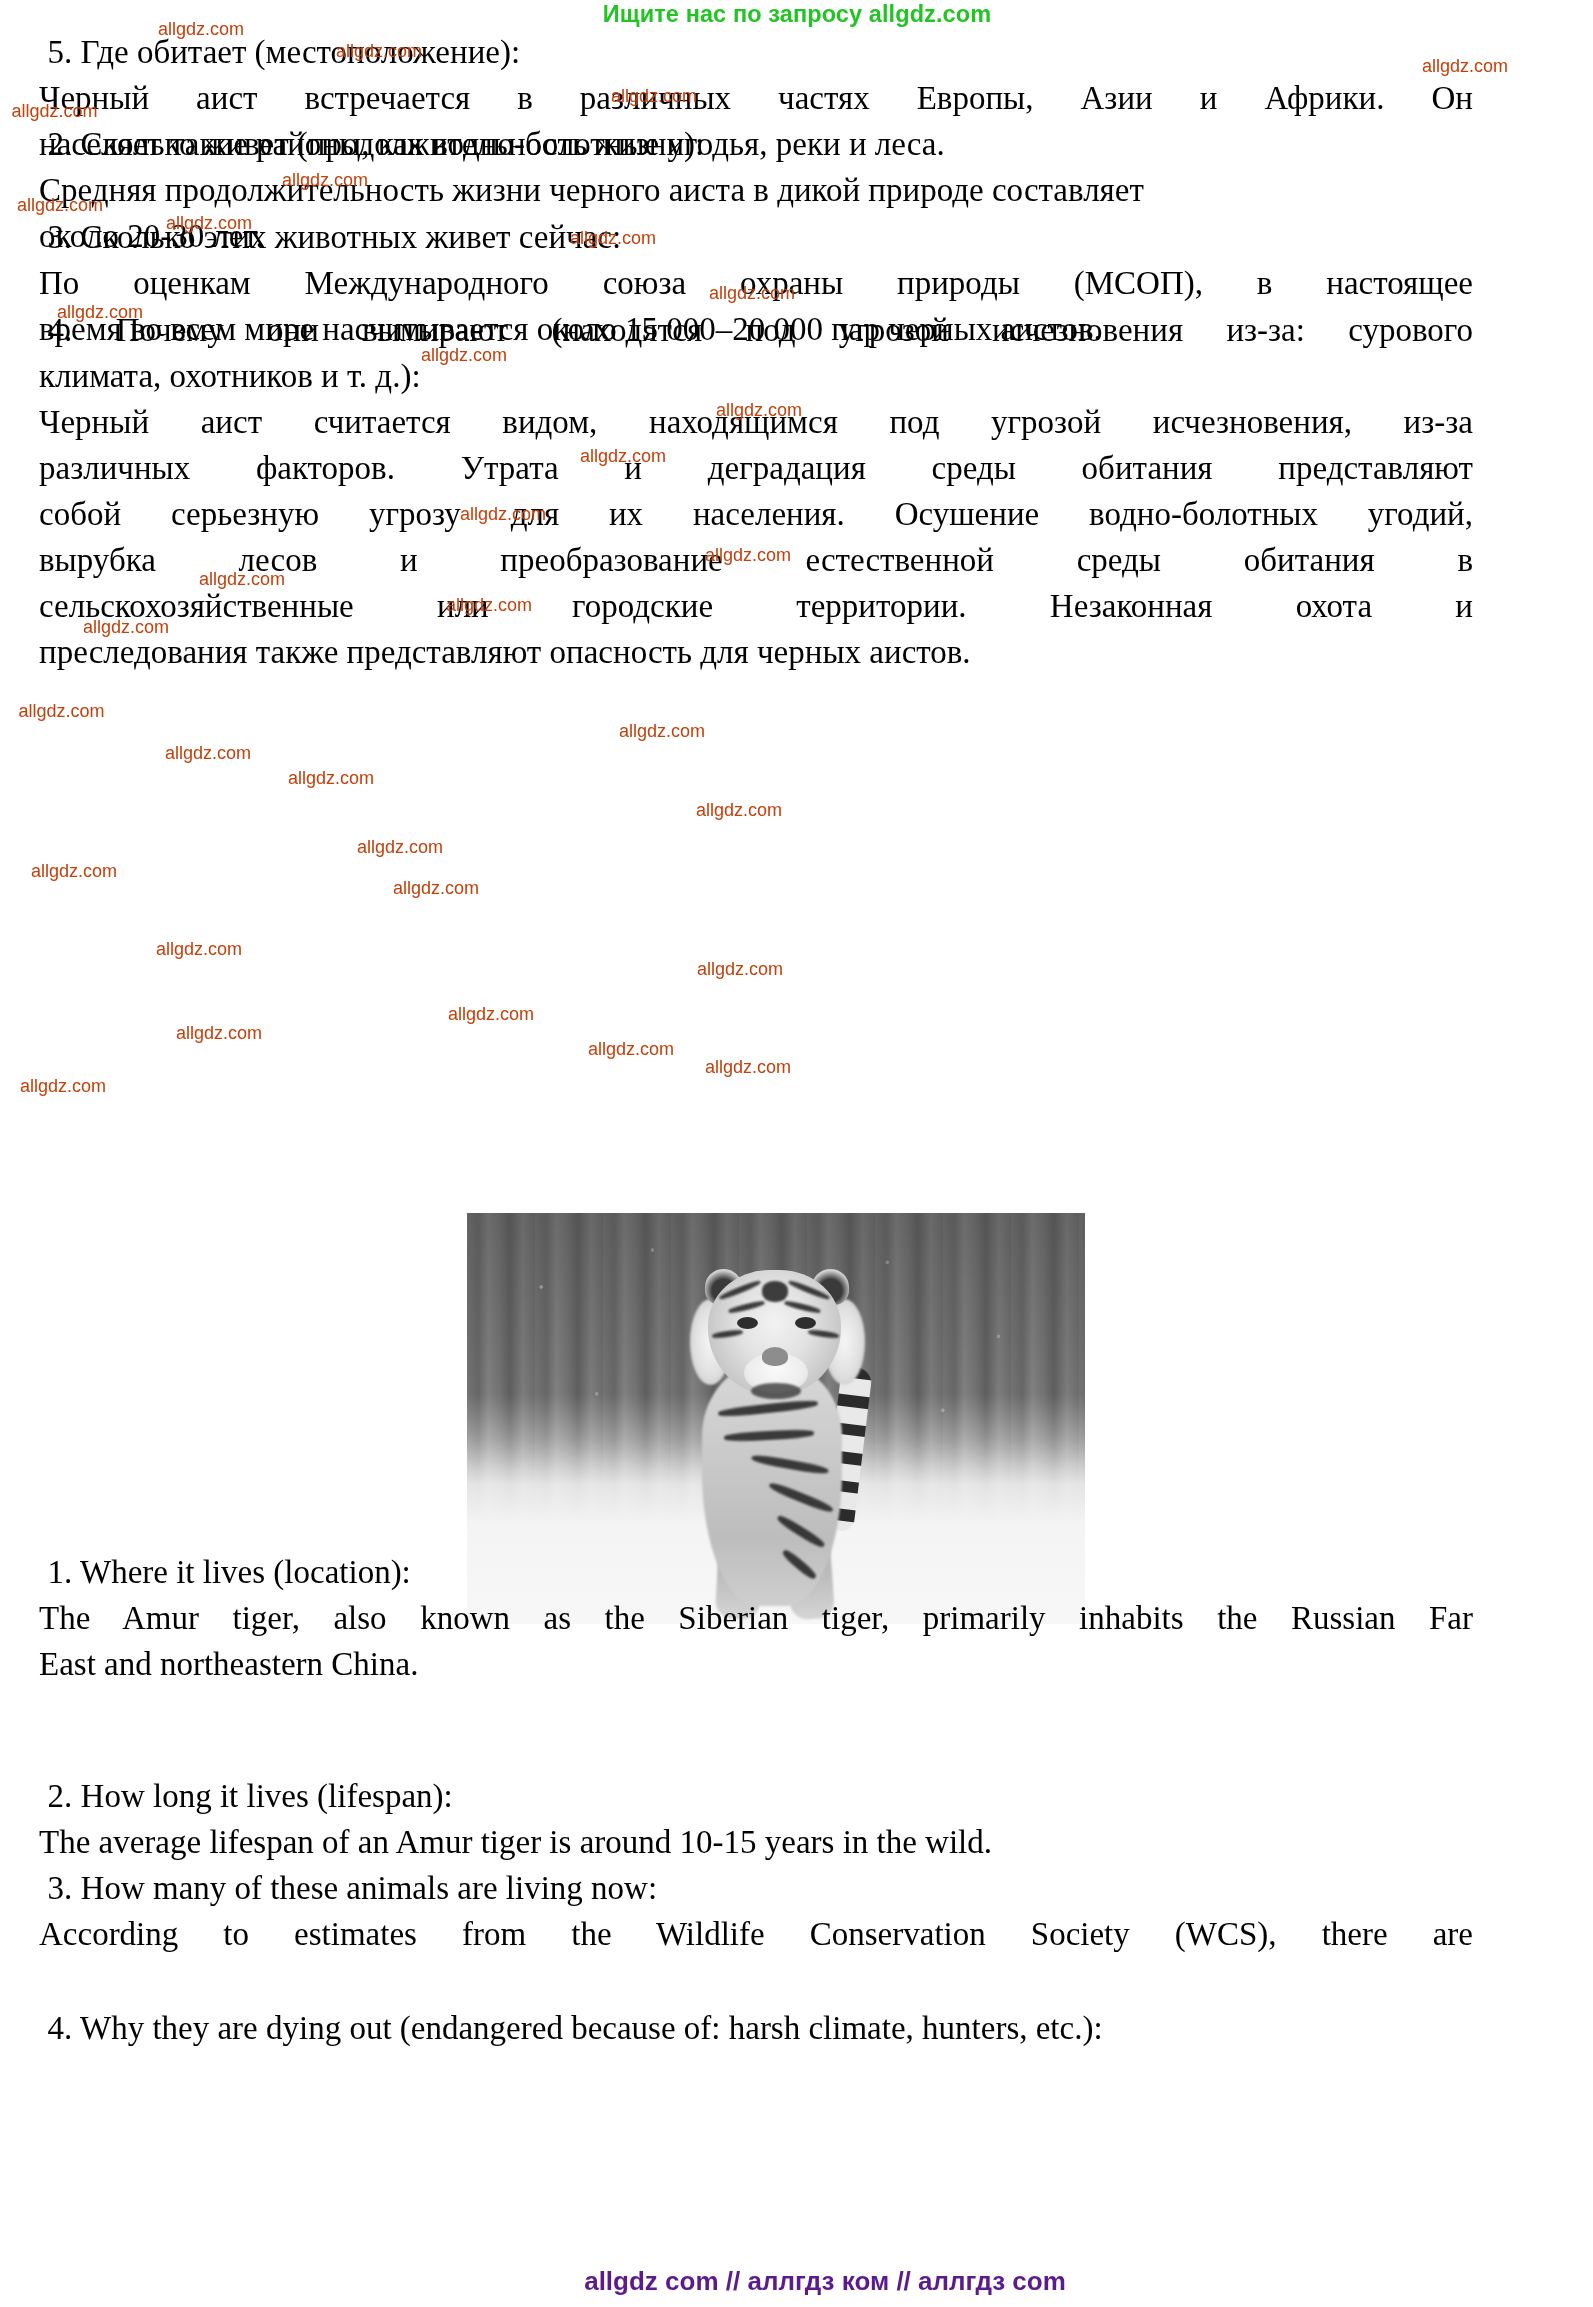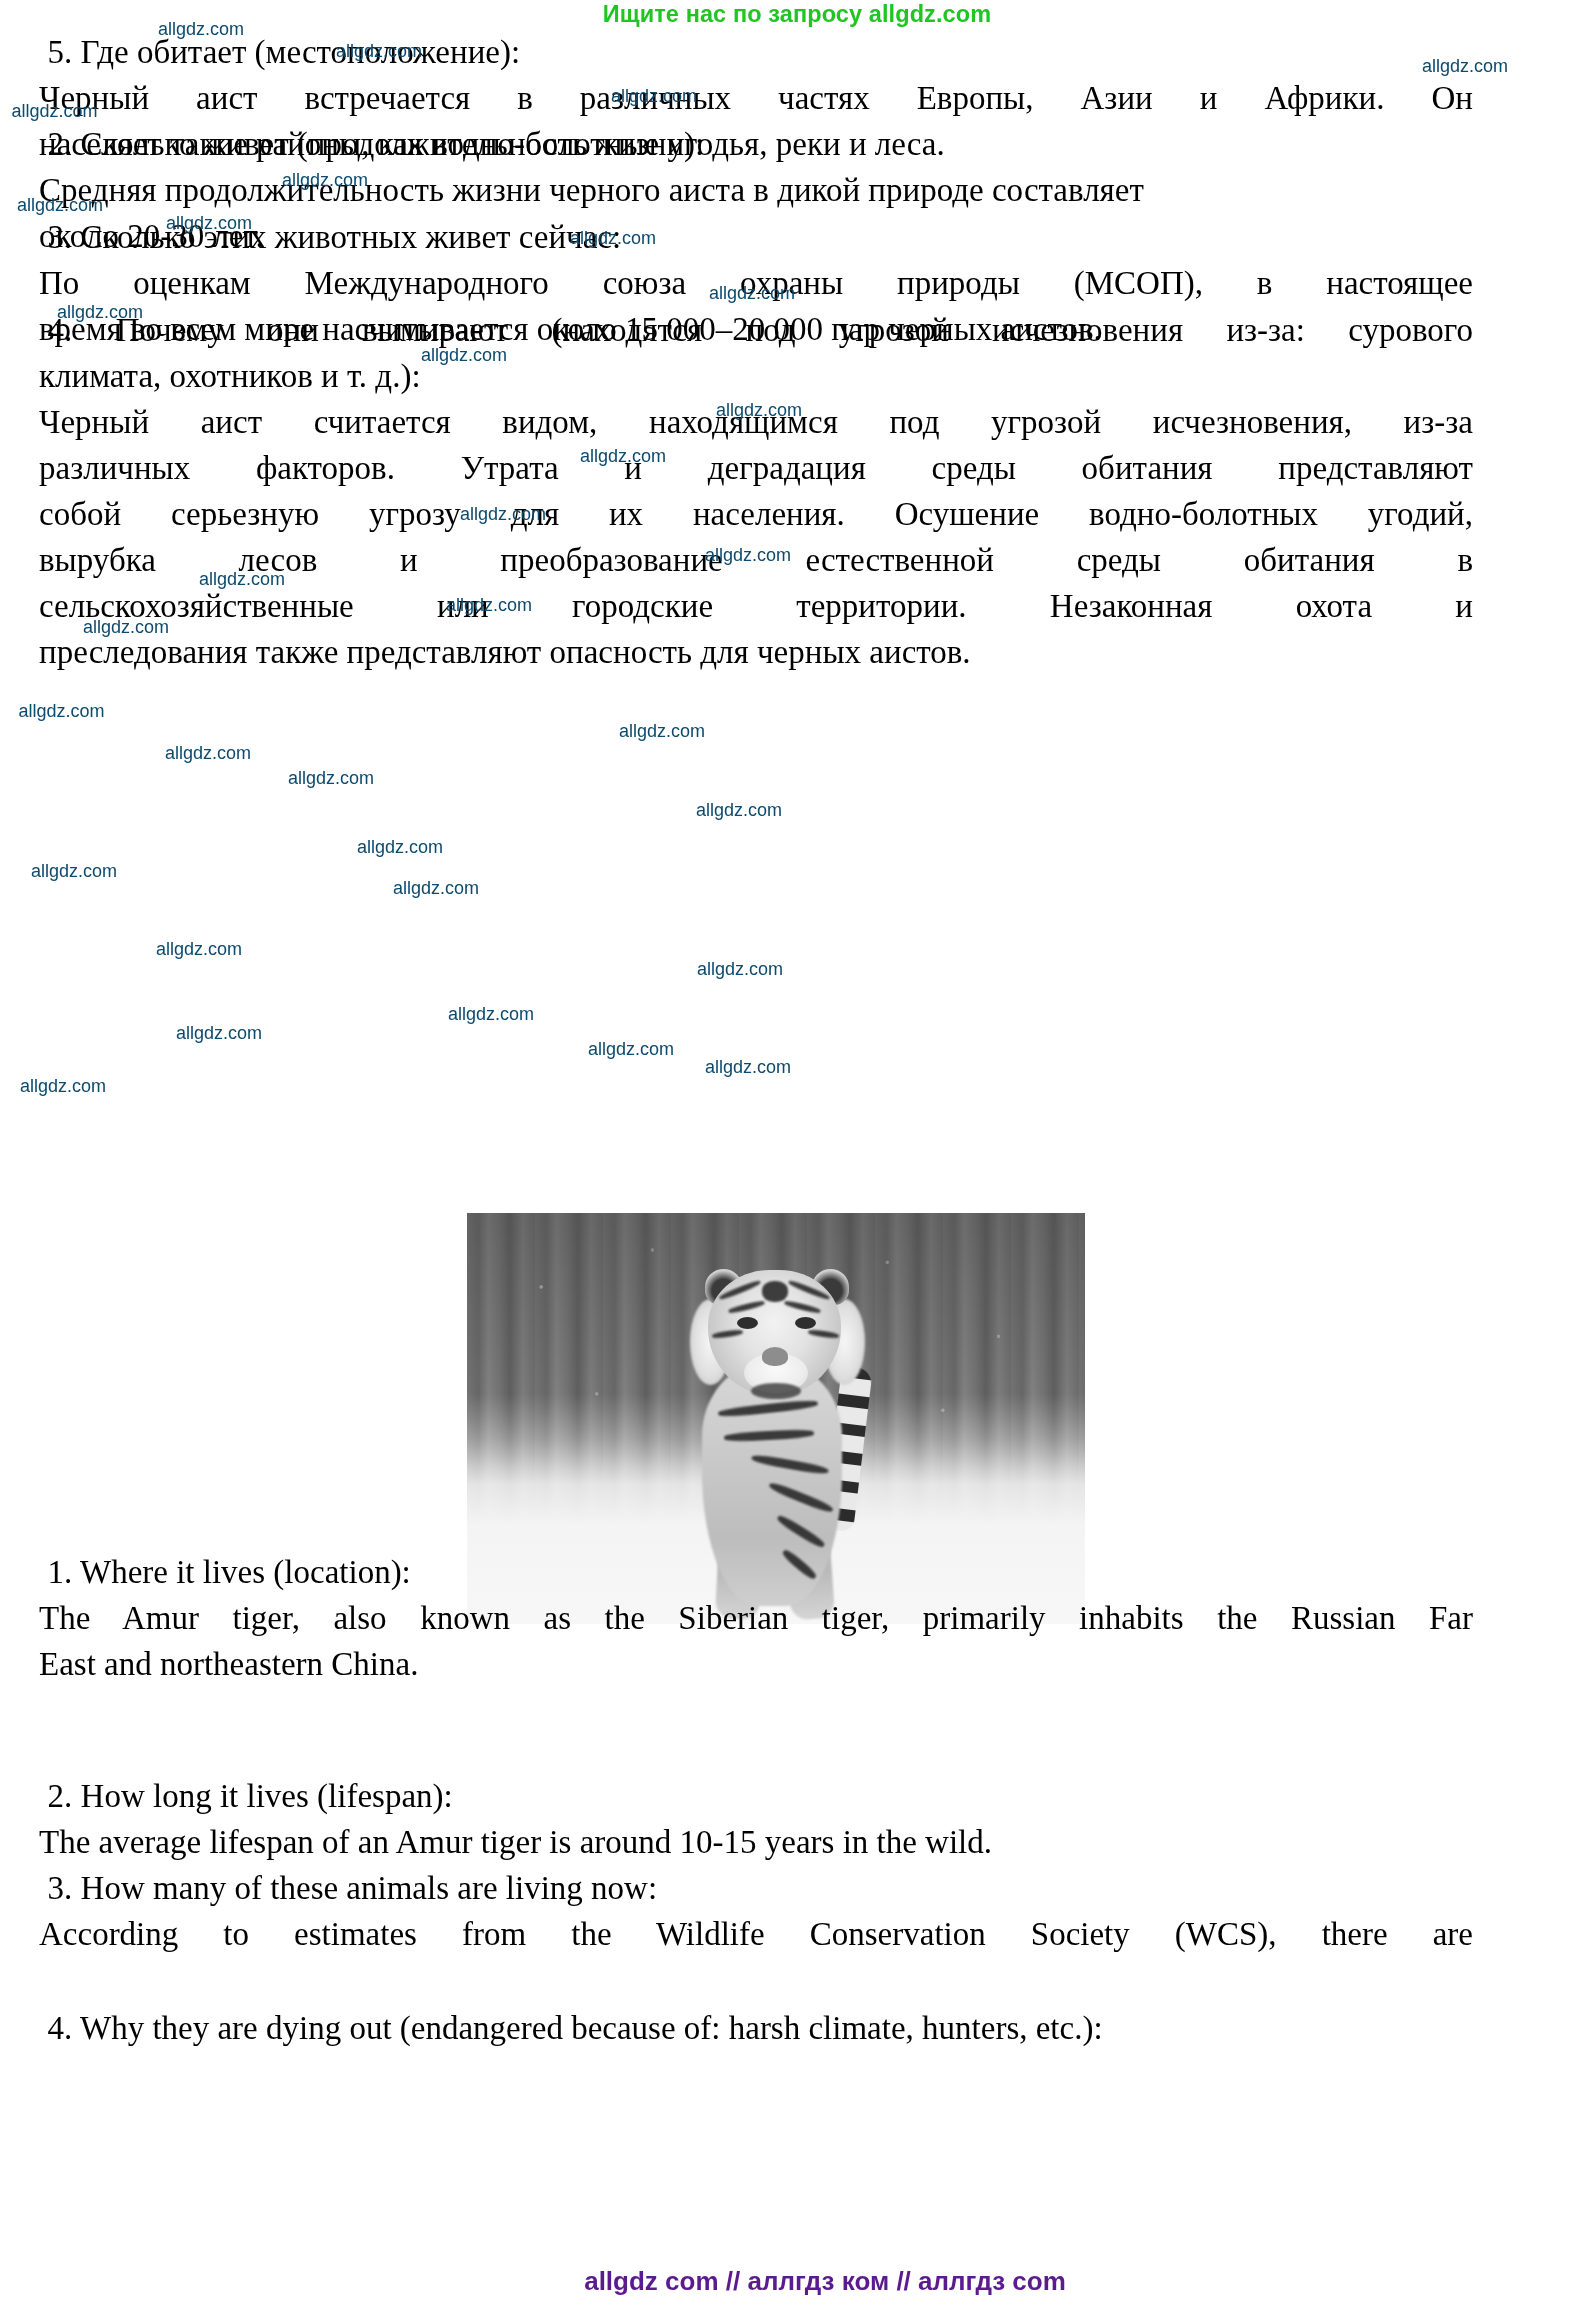--- a/index.html
+++ b/index.html
@@ -231,21 +231,21 @@
     border-radius: 40%;
     filter: blur(0.8px);
     opacity: .88;
   }
 
   
   .wm {
     position: absolute;
     font-family: "Liberation Sans", sans-serif;
     font-size: 18px;
-    color: #0c4a6e;
+    color: #c2410c;
     white-space: nowrap;
     pointer-events: none;
     text-align: right;
   }
 </style>
 </head>
 <body style="background: rgb(255, 255, 255);">
 
 <div class="site-banner" style="color: rgb(34, 196, 36);">Ищите нас по запросу allgdz.com</div>
 

